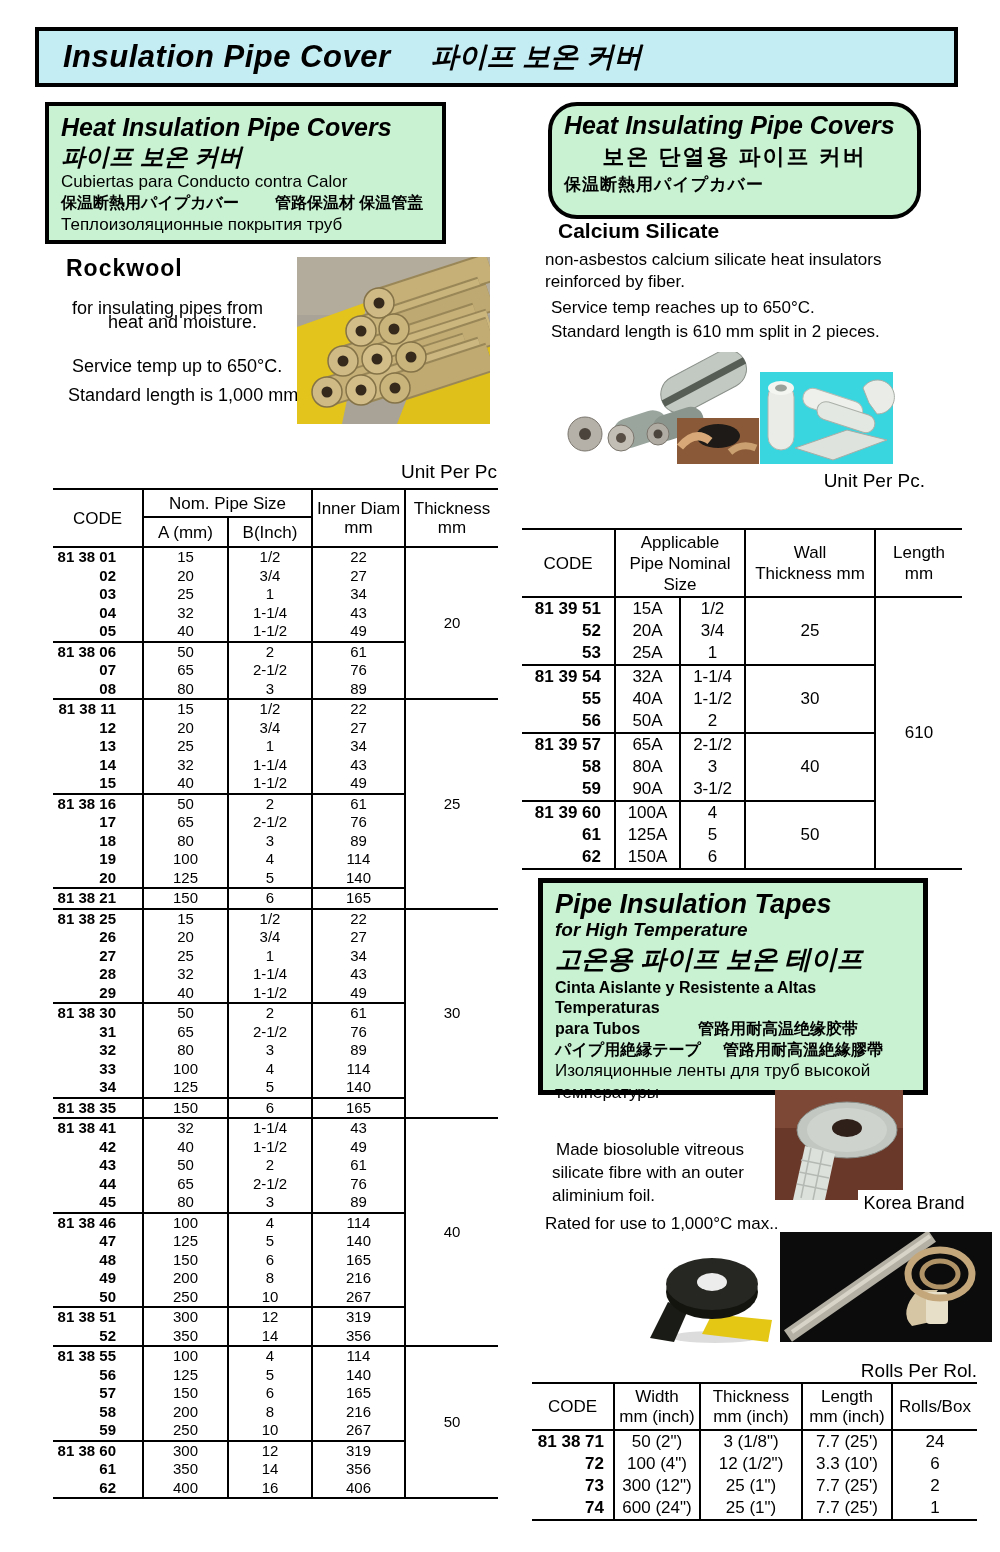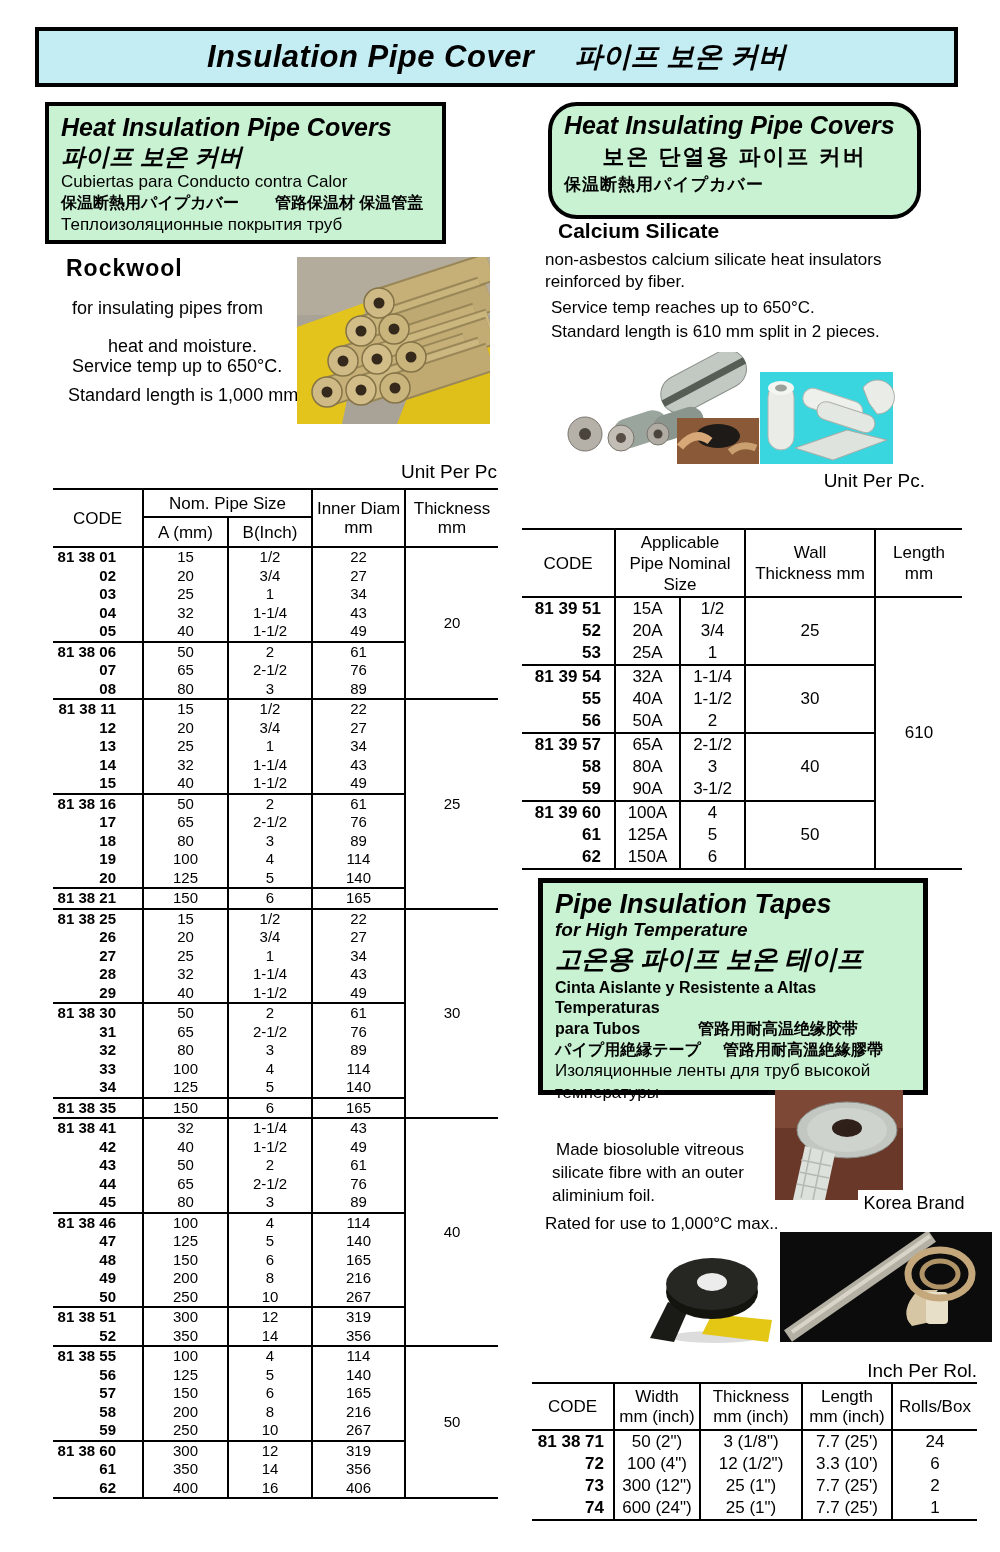--- a/index.html
+++ b/index.html
@@ -1,21 +1,21 @@
 <!DOCTYPE html>
 <html><head>
 <meta charset="utf-8">
 <style>
   html,body{margin:0;padding:0;background:#fff;}
   .page{position:relative;width:1000px;height:1552px;background:#fff;overflow:hidden;
         font-family:"Liberation Sans", sans-serif;color:#000;}
 
   
   .title-box{position:absolute;left:35px;top:27px;width:923px;height:60px;box-sizing:border-box;
-             border:4px solid #000;background:#c4edf3;display:flex;align-items:center;justify-content:center;}
+             border:4px solid #000;background:#c4edf3;display:flex;align-items:center;padding-left:24px;}
   .title-en{font-size:31px;font-weight:bold;font-style:italic;letter-spacing:.5px;}
   .title-ko{font-size:28px;font-weight:bold;font-style:italic;margin-left:40px;}
 
   
   .gbox{position:absolute;box-sizing:border-box;border:4px solid #000;background:#c9f2d2;}
   #gbox-left{left:45px;top:102px;width:401px;height:142px;padding:6px 12px;}
   .gbl-title{font-size:25px;font-weight:bold;font-style:italic;line-height:30px;}
   .gbl-ko{font-size:24px;font-weight:bold;font-style:italic;line-height:29px;}
   .gbl-es{font-size:17px;line-height:21px;}
   .gbl-ja{font-size:16px;font-weight:bold;line-height:22px;}
@@ -24,21 +24,21 @@
 
   #gbox-right{left:548px;top:102px;width:373px;height:117px;padding:4px 12px;border-radius:29px;}
   .gbr-title{font-size:25px;font-weight:bold;font-style:italic;line-height:31px;}
   .gbr-ko{font-size:22px;font-weight:bold;line-height:31px;letter-spacing:2px;text-align:center;}
   .gbr-ja{font-size:17px;font-weight:bold;line-height:26px;letter-spacing:1px;}
   .calcium{position:absolute;left:558px;top:219px;font-size:21px;font-weight:bold;}
 
   
   .rockwool-title{position:absolute;left:66px;top:255px;font-size:23px;font-weight:bold;letter-spacing:1px;}
   .rw-l1{position:absolute;left:72px;top:298px;font-size:18px;}
-  .rw-l2{position:absolute;left:108px;top:336px;font-size:18px;}
+  .rw-l2{position:absolute;left:108px;top:312px;font-size:18px;}
   .rw-l3{position:absolute;left:72px;top:356px;font-size:18px;}
   .rw-l4{position:absolute;left:68px;top:385px;font-size:18px;}
   .rw-photo{position:absolute;left:297px;top:257px;width:193px;height:167px;}
 
   
   .cs-l1{position:absolute;left:545px;top:250px;font-size:17px;}
   .cs-l2{position:absolute;left:545px;top:272px;font-size:17px;}
   .cs-l3{position:absolute;left:551px;top:298px;font-size:17px;}
   .cs-l4{position:absolute;left:551px;top:322px;font-size:17px;}
   .cs-photo{position:absolute;left:555px;top:352px;width:340px;height:118px;}
@@ -221,21 +221,21 @@
         </g>
       <g transform="rotate(18 290 68)">
           <rect x="260" y="56" width="60" height="18" rx="9" fill="#e4e8e2" stroke="#aab0a8"></rect>
         </g>
       <path d="M308,36 a17,17 0 1,1 14,26 l-8,-11 z" fill="#e9ece7" stroke="#a8ada6"></path>
     </svg>
   </div>
 
   <div class="unit-left">Unit Per Pc</div>
   <div class="unit-right">Unit Per Pc.</div>
-  <div class="unit-rol">Inch Per Rol.</div>
+  <div class="unit-rol">Rolls Per Rol.</div>
 
   <table class="ltable" id="left-table">
     <colgroup>
         <col style="width:90px">
         <col style="width:85px">
         <col style="width:84px">
         <col style="width:93px">
         <col style="width:93px">
       </colgroup>
   <thead>

